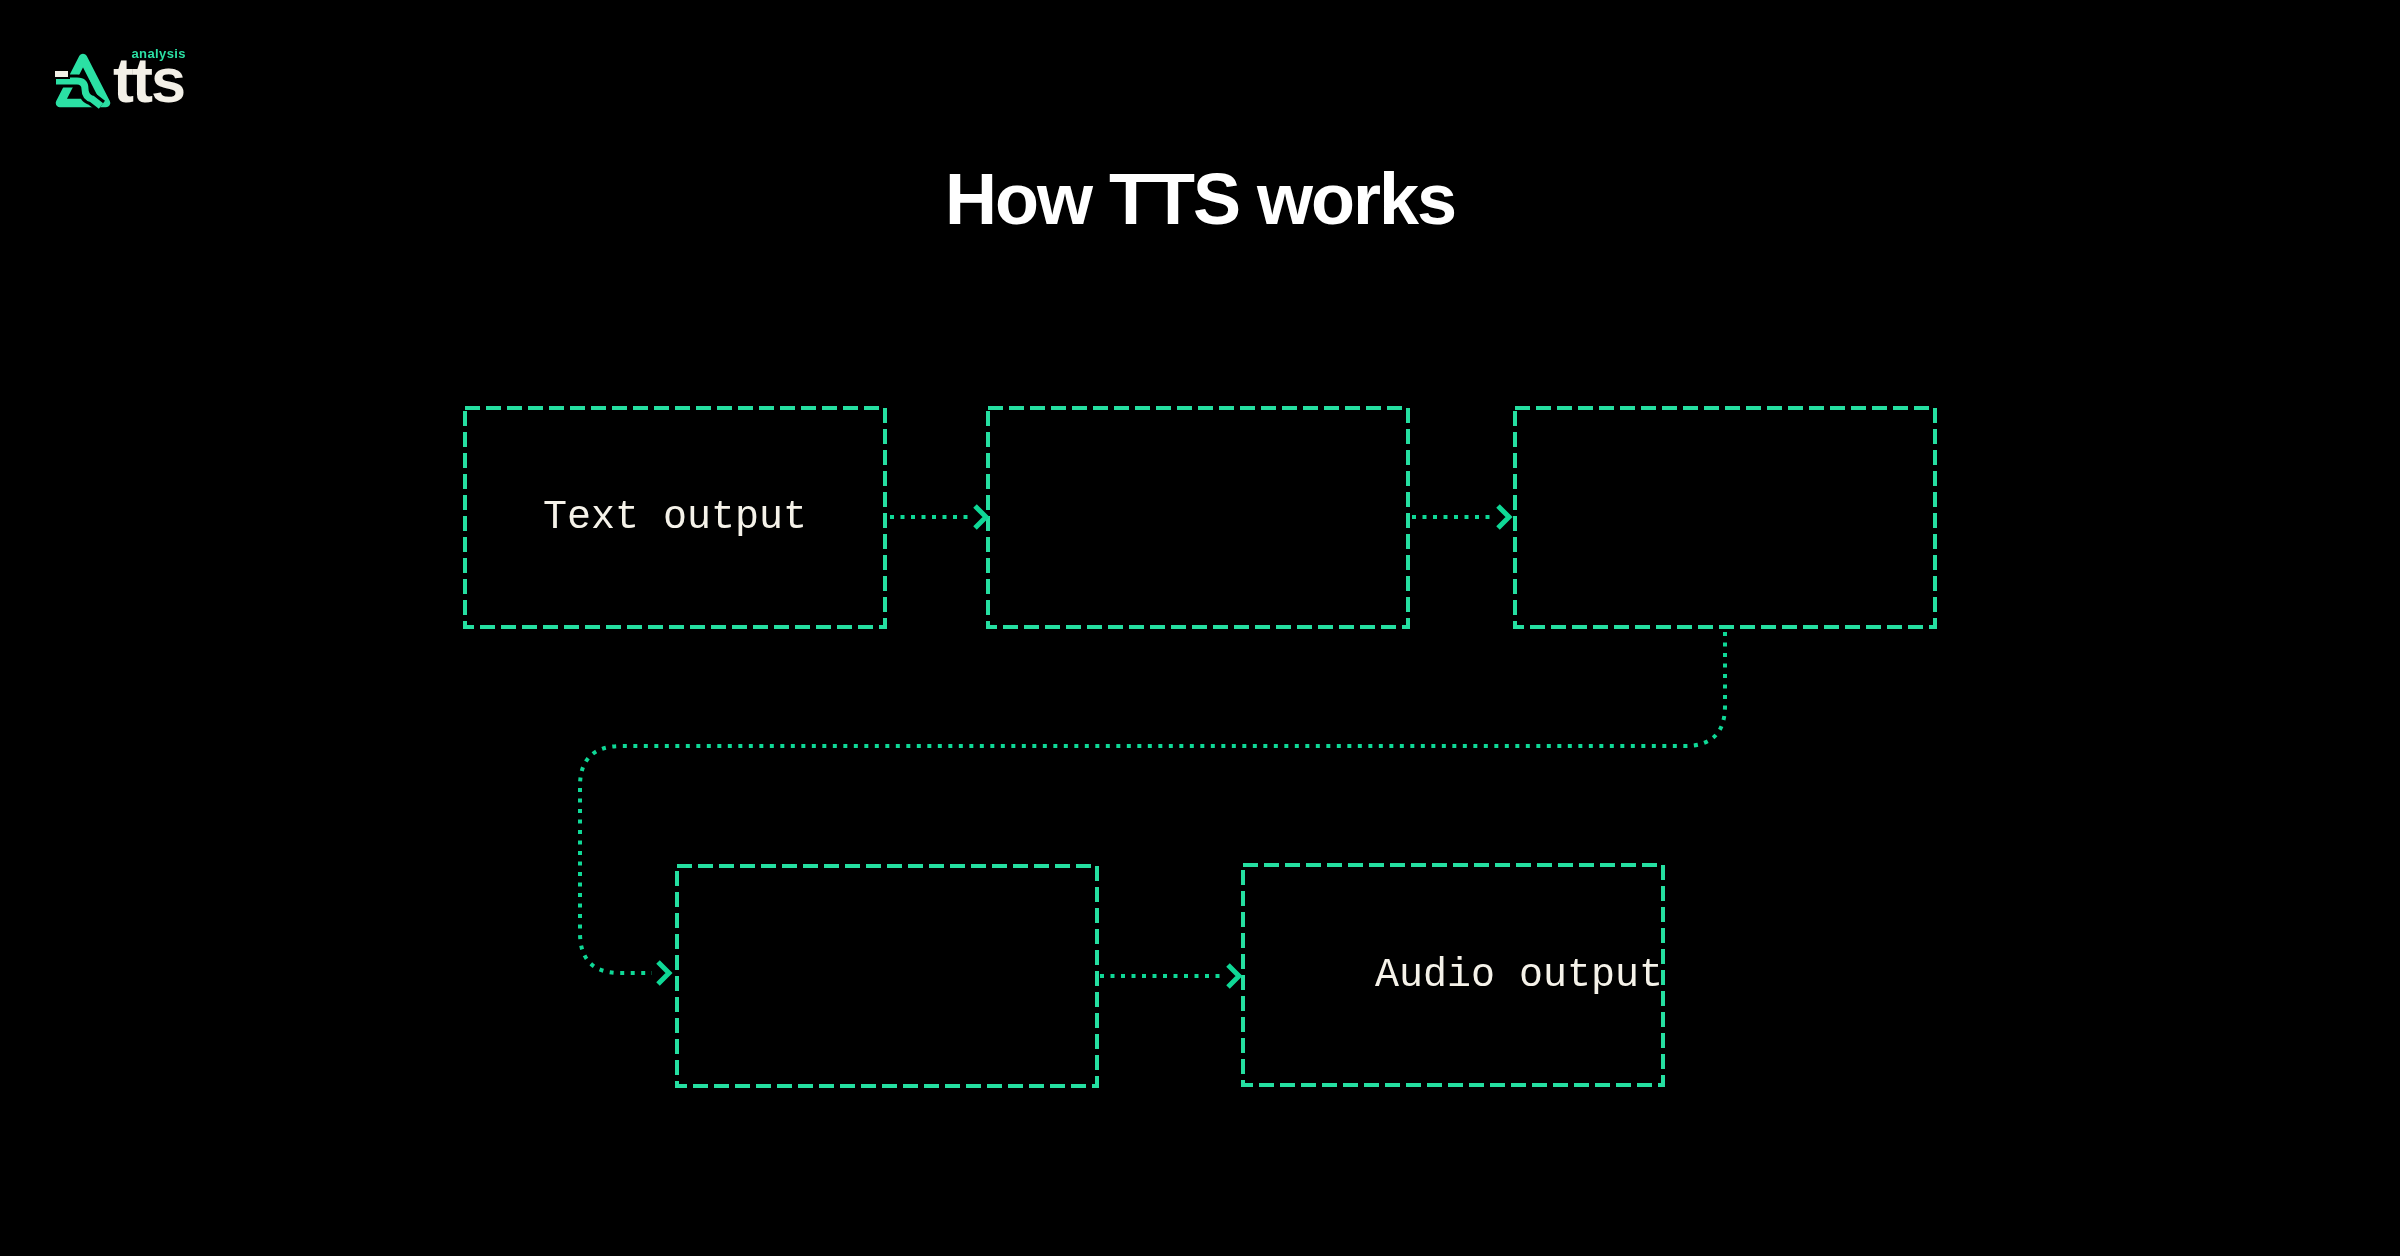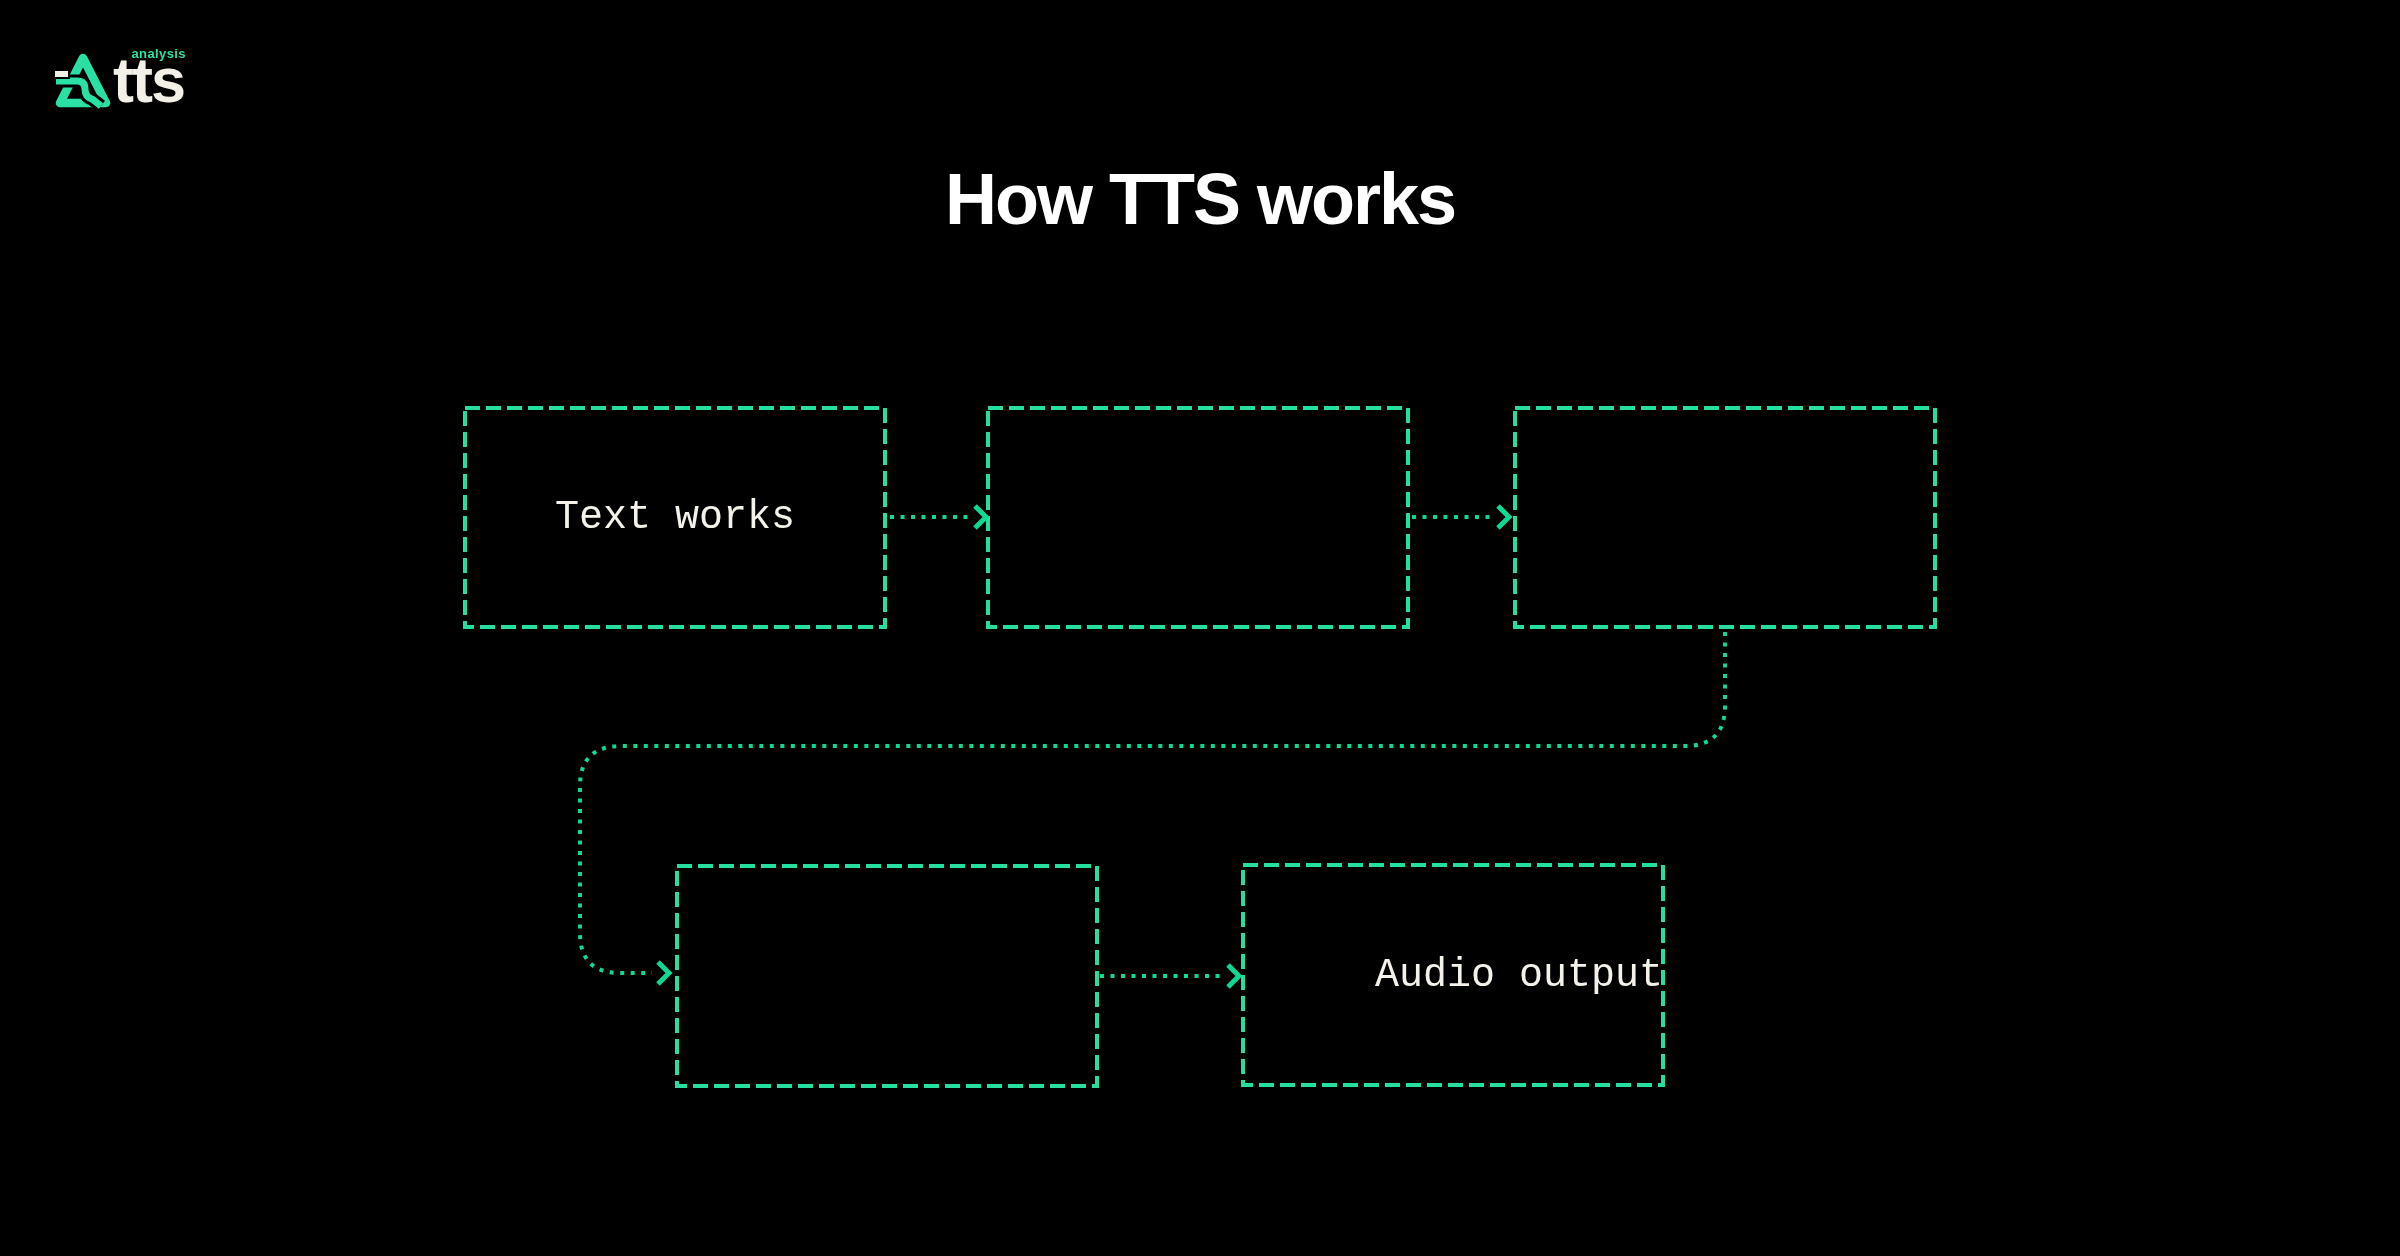--- a/index.html
+++ b/index.html
@@ -100,16 +100,16 @@
     <g>
       <path class="flow" d="M1725,632 V706 Q1725,746 1685,746 H621 Q580,746 580,786 V933 Q580,973 620,973 H652"></path>
       <path class="head" d="M658,962 L669,973 L658,984"></path>
     </g>
     <g>
       <path class="flow" d="M1100,976 H1224"></path>
       <path class="head" d="M1228,965 L1239,976 L1228,987"></path>
     </g>
   </svg>
 
-  <div class="node-label row1" style="left:465px;">Text works</div>
+  <div class="node-label row1" style="left:465px;">Text output</div>
   <div class="node-label row2" style="left:1243px;text-align:right;">Audio output</div>
 
 </div>
 
 </body></html>

